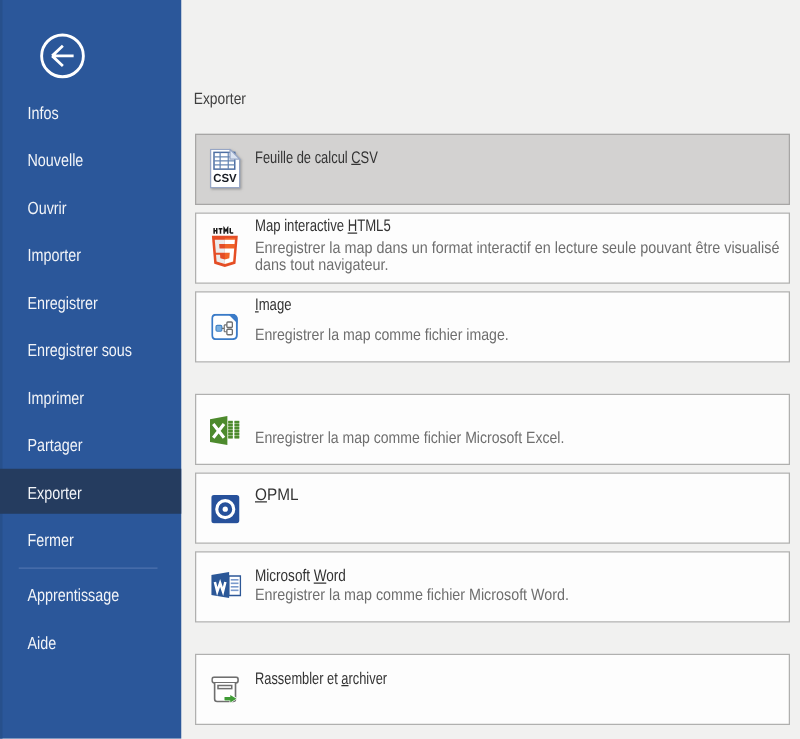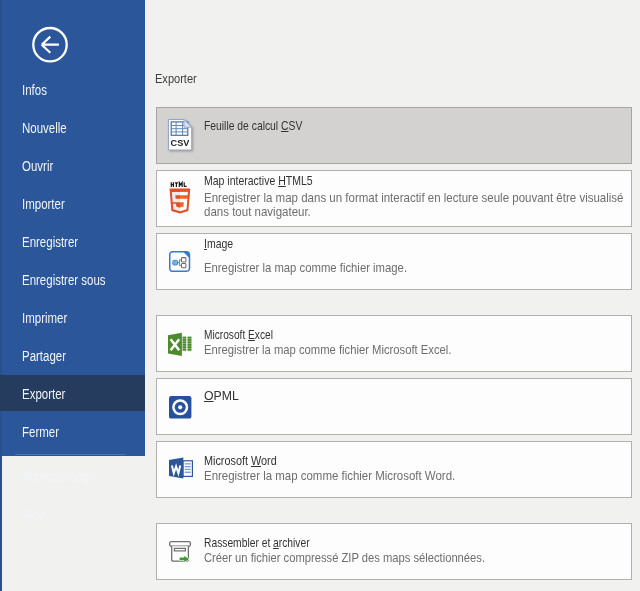--- a/index.html
+++ b/index.html
@@ -1,15 +1,15 @@
 <!DOCTYPE html>
 <html><head><meta charset="utf-8"><style>
 html,body{margin:0;padding:0}
 body{width:640px;height:591px;position:relative;font-family:"Liberation Sans",sans-serif;background:#f1f1f0;overflow:hidden}
-#side{position:absolute;left:0;top:0;width:144.6px;height:456px;background:#2b579a}
+#side{position:absolute;left:0;top:0;width:144.6px;height:591px;background:#2b579a}
 .mi{position:absolute;left:22px;height:20px;line-height:20px;color:#f2f4f8;font-size:14px;white-space:nowrap}
 .mi span{display:inline-block;transform:scaleX(0.82);transform-origin:0 50%}
 #hl{position:absolute;left:0;top:375px;width:144.6px;height:35.5px;background:#253c5f}
 #hl .mi{top:9.1px;left:22px}
 #sep{position:absolute;left:15px;top:453.5px;width:111px;height:1px;background:#4f73ae}
 #backs{position:absolute;left:30.3px;top:24px}
 #head{position:absolute;left:155px;top:71.1px;font-size:13px;color:#3e3e3e;white-space:nowrap}
 #head span{display:inline-block;transform:scaleX(0.85);transform-origin:0 50%}
 .card{position:absolute;left:155.5px;width:476.5px;height:57px;background:#fdfdfd;border:1px solid #b0b0af;box-sizing:border-box}
 .sel{background:#d3d2d1;border-color:#a7a6a5}
@@ -101,21 +101,20 @@
       <rect x="14.6" y="11.9" width="3.6" height="1.7"></rect>
         <rect x="19.6" y="11.9" width="3.8" height="1.7"></rect>
       <rect x="14.6" y="14.3" width="3.6" height="1.7"></rect>
         <rect x="19.6" y="14.3" width="3.8" height="1.7"></rect>
       <rect x="14.6" y="16.7" width="3.6" height="1.7"></rect>
         <rect x="19.6" y="16.7" width="3.8" height="1.7"></rect>
     </g>
     <path d="M0,3.3 L13.9,0.8 V24 L0,21.5 Z" fill="#4d8a2d"></path>
     <path d="M2.6,7.2 L11.2,18.2 M11.2,7.2 L2.6,18.2" stroke="#fff" stroke-width="2.5" fill="none"></path>
   </svg>
-  <div class="ct" style="top:10.4px"><span class="w7" style="transform:scaleX(0.753)">Microsoft <u>E</u>xcel</span></div>
   <div class="cs" style="top:27.1px"><span class="w8" style="transform:scaleX(0.865)">Enregistrer la map comme fichier Microsoft Excel.</span></div>
 </div>
 
 <div class="card" style="top:378.3px">
   <svg class="ic" style="left:12.6px;top:16.5px" width="23" height="23" viewBox="0 0 23 23">
     <rect x="0" y="0" width="22.4" height="22.6" rx="2.2" fill="#27519b"></rect>
     <circle cx="11.2" cy="11.3" r="6.8" fill="none" stroke="#fff" stroke-width="2.5"></circle>
     <circle cx="11.2" cy="11.3" r="2.1" fill="#fff"></circle>
   </svg>
   <div class="ct" style="top:8.9px"><span class="w9" style="transform:scaleX(0.908)"><u>O</u>PML</span></div>
@@ -138,14 +137,13 @@
 </div>
 
 <div class="card" style="top:523.3px">
   <svg class="ic" style="left:12.4px;top:16.8px" width="24" height="23" viewBox="0 0 24 23">
     <rect x="0.65" y="0.65" width="20.8" height="4.6" rx="1.7" fill="#fff" stroke="#6f6f6f" stroke-width="1.3"></rect>
     <path d="M2.7,5.3 V18.2 C2.7,19.3 3.6,20.2 4.7,20.2 H17.4 C18.5,20.2 19.4,19.3 19.4,18.2 V5.3" fill="#fff" stroke="#6f6f6f" stroke-width="1.3"></path>
     <rect x="5.4" y="7.4" width="11" height="2.5" fill="#fff" stroke="#6f6f6f" stroke-width="1.2"></rect>
     <path d="M10.6,16.6 H15.2 V14.9 L20.2,17.9 L15.2,21 V19.3 H10.6 Z" fill="#3f9b35" stroke="#fff" stroke-width="1.1" paint-order="stroke"></path>
   </svg>
   <div class="ct" style="top:10.4px"><span class="w13" style="transform:scaleX(0.761)">Rassembler et <u>a</u>rchiver</span></div>
-  <div class="cs" style="top:27.1px"><span class="w14" style="transform:scaleX(0.861)">Créer un fichier compressé ZIP des maps sélectionnées.</span></div>
 </div>
 
 </body></html>

